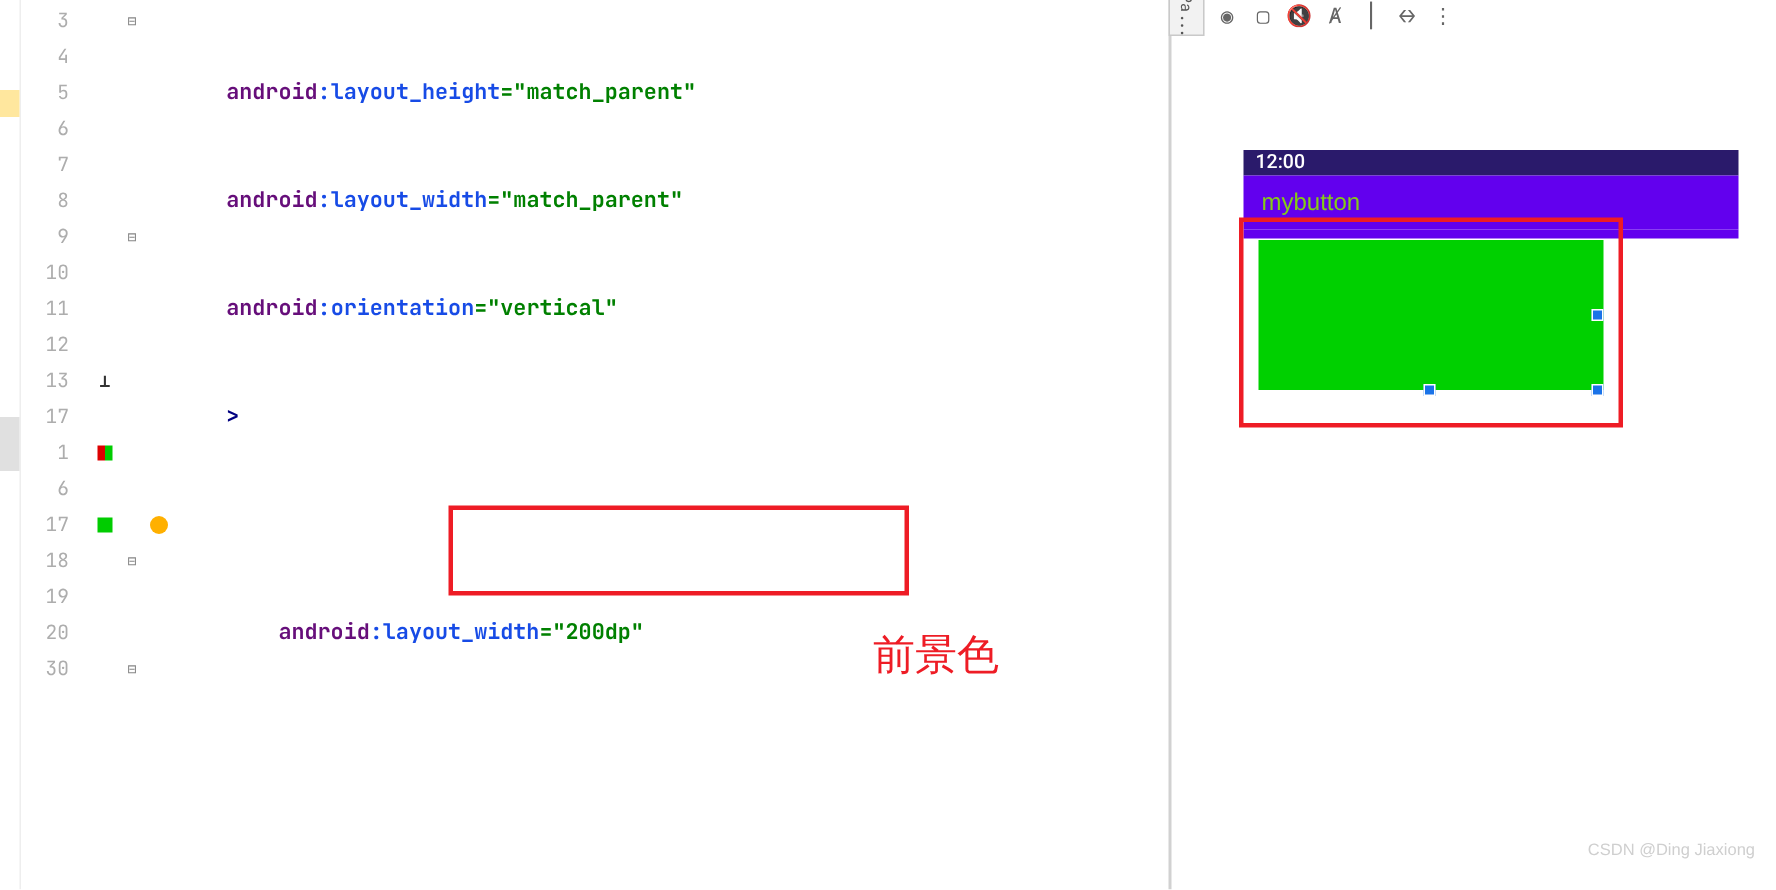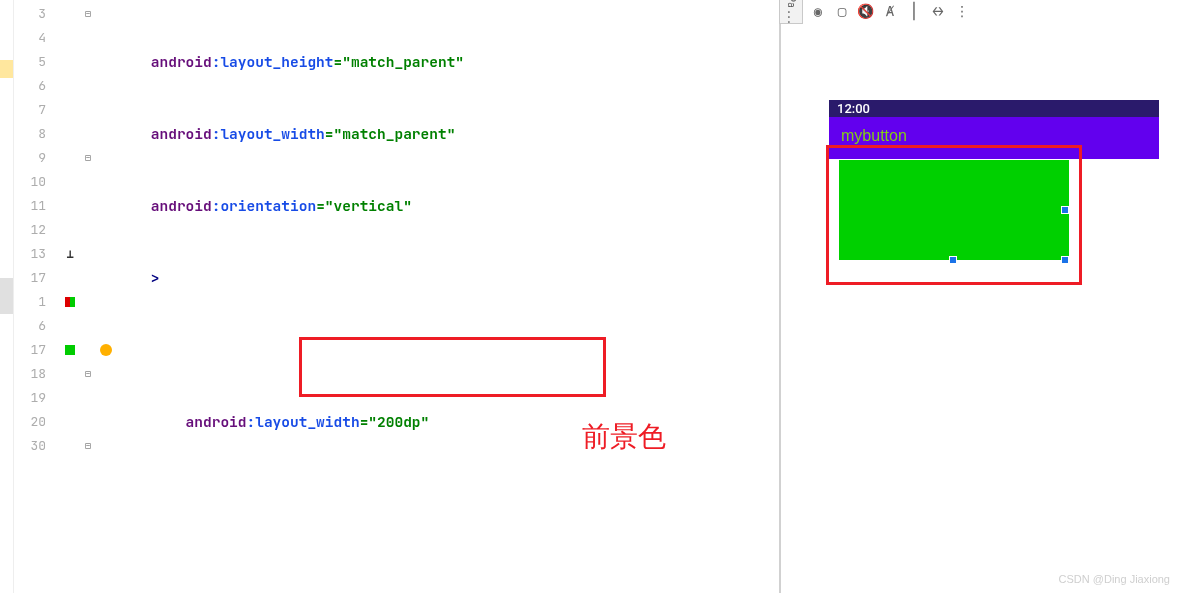--- a/index.html
+++ b/index.html
@@ -156,21 +156,21 @@
     }
     .sel-handle {
       position: absolute;
       width: 8px; height: 8px;
       background: #1a73e8;
       border: 1px solid #fff;
     }
     .red-box-preview { left: 45px; top: 145px; width: 256px; height: 140px; }
     .watermark {
       position: absolute;
-      right: 14px; bottom: 8px;
+      right: 14px; bottom: 20px;
       color: #cfcfcf;
       font-size: 11px;
       font-family: Arial, sans-serif;
     }
   </style>
 </head>
 <body>
 
 <div class="editor-pane">
   <div class="track-strip">

